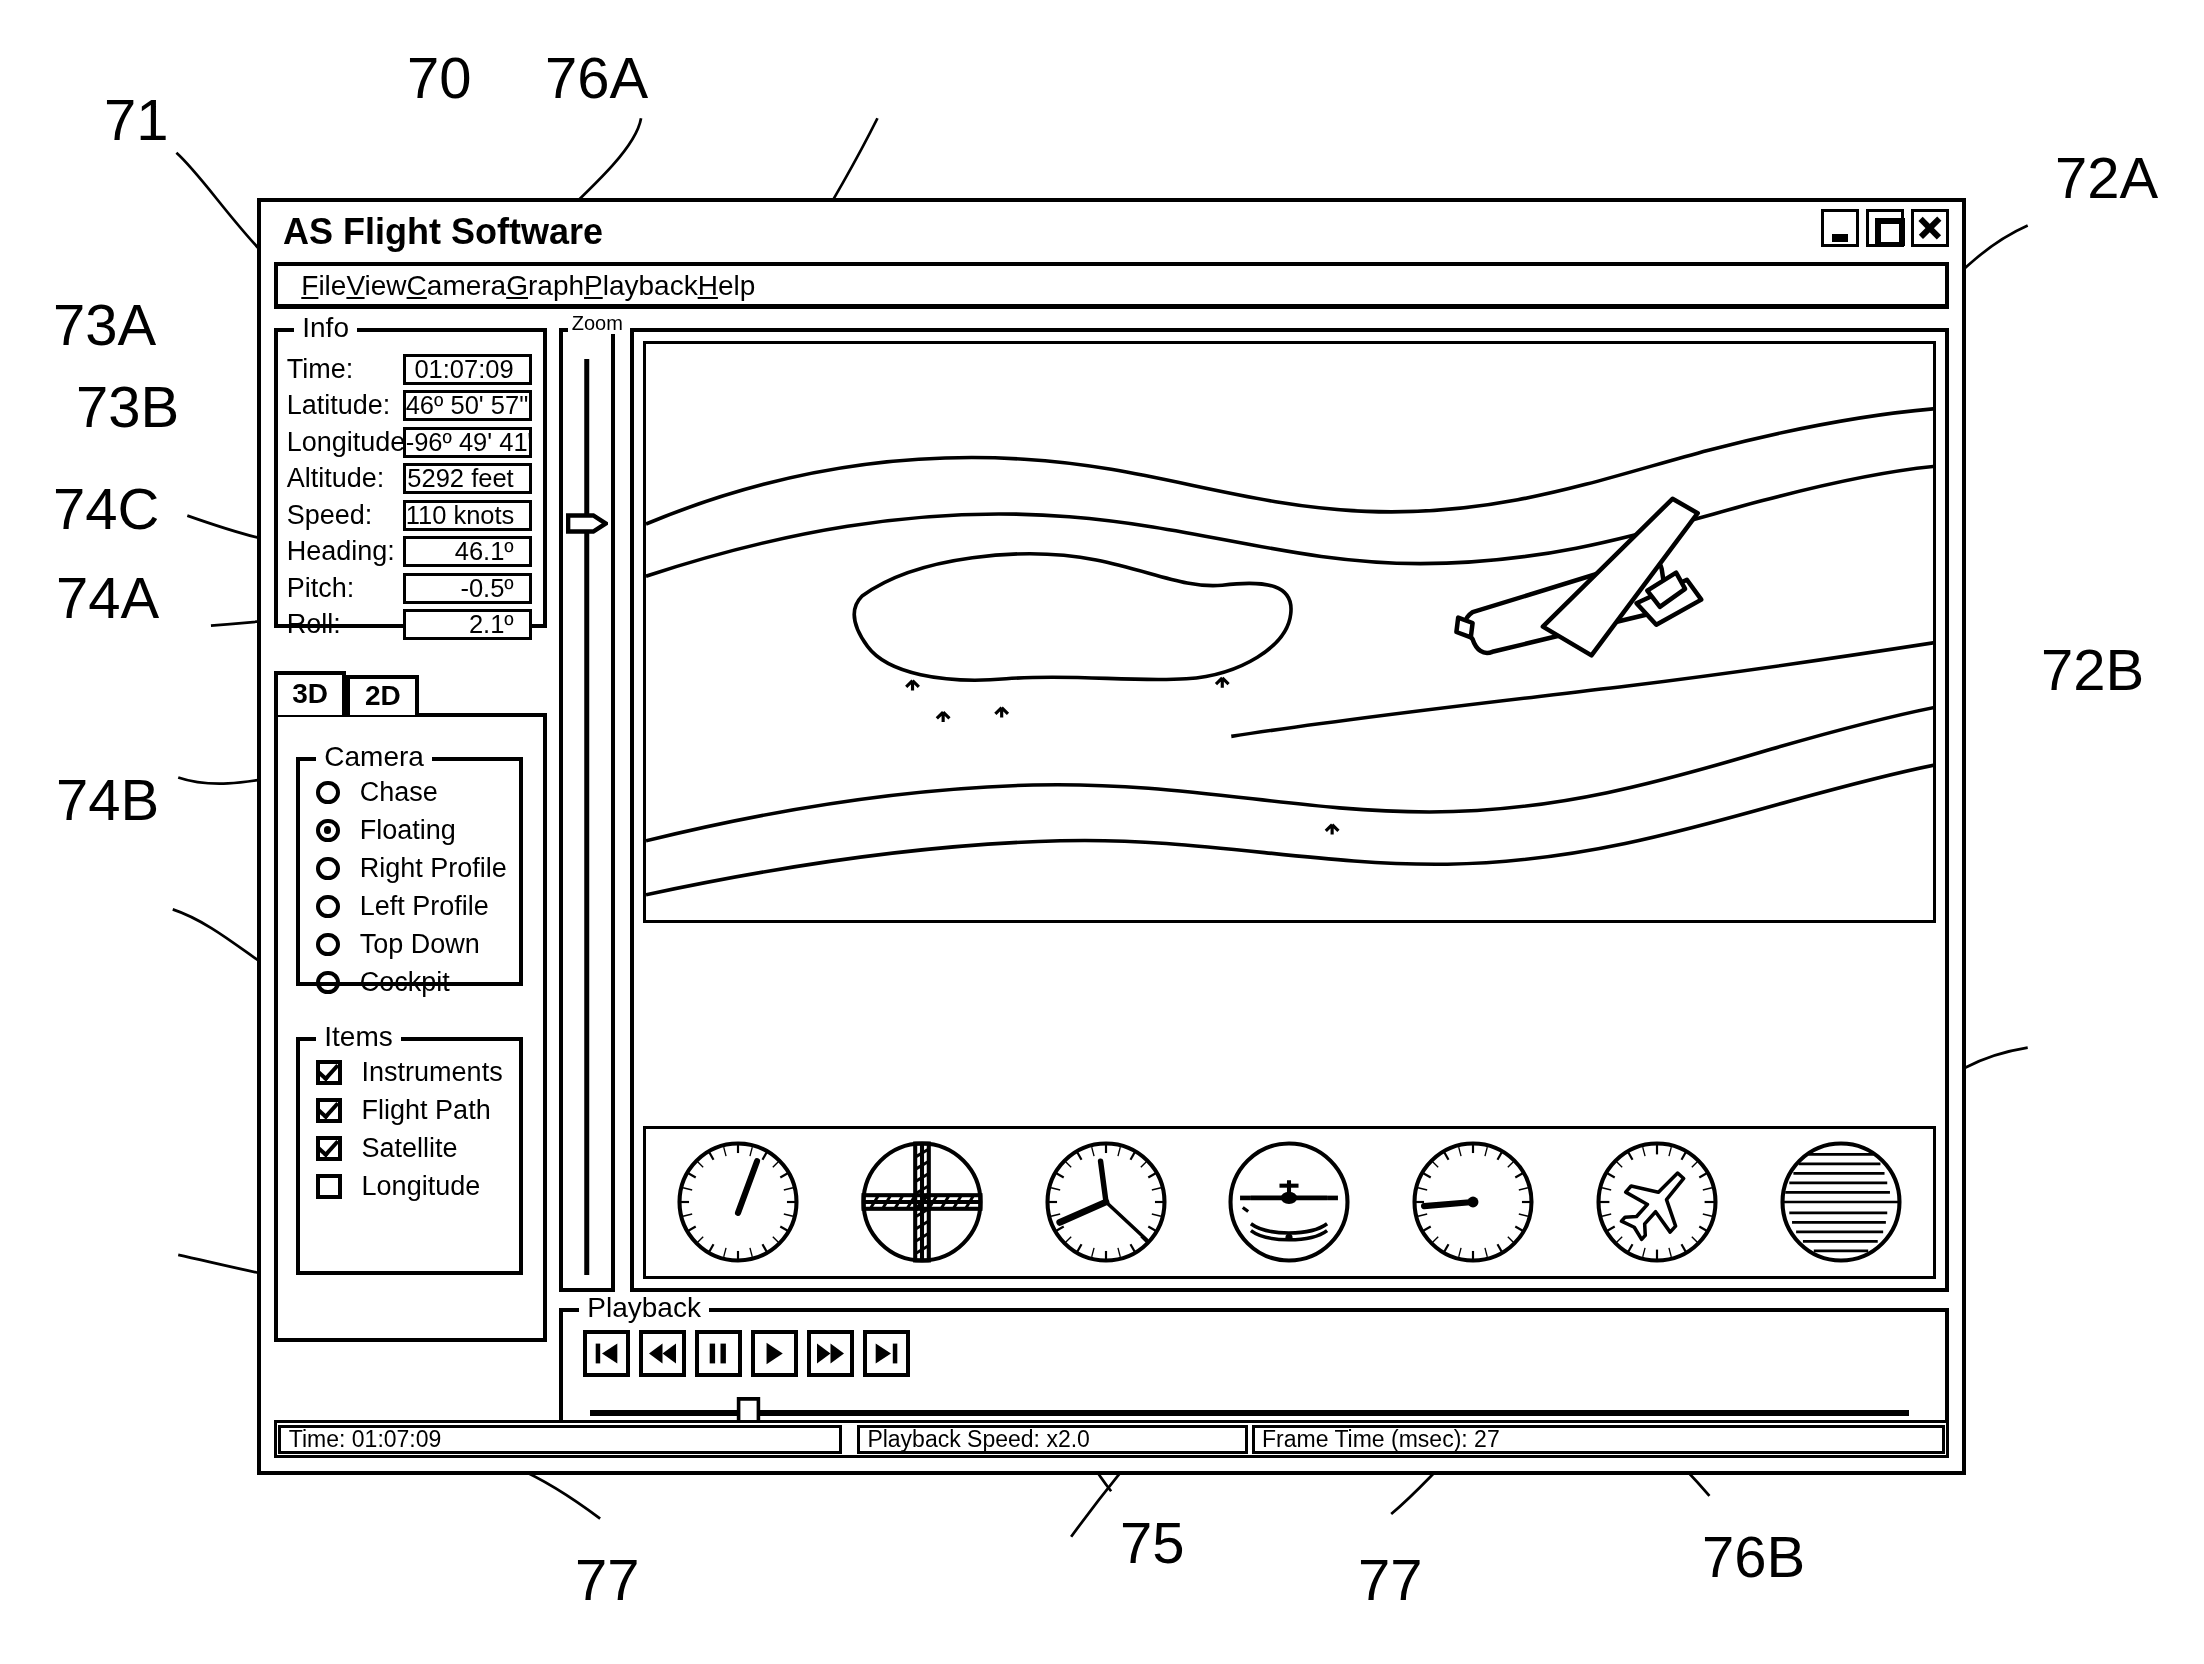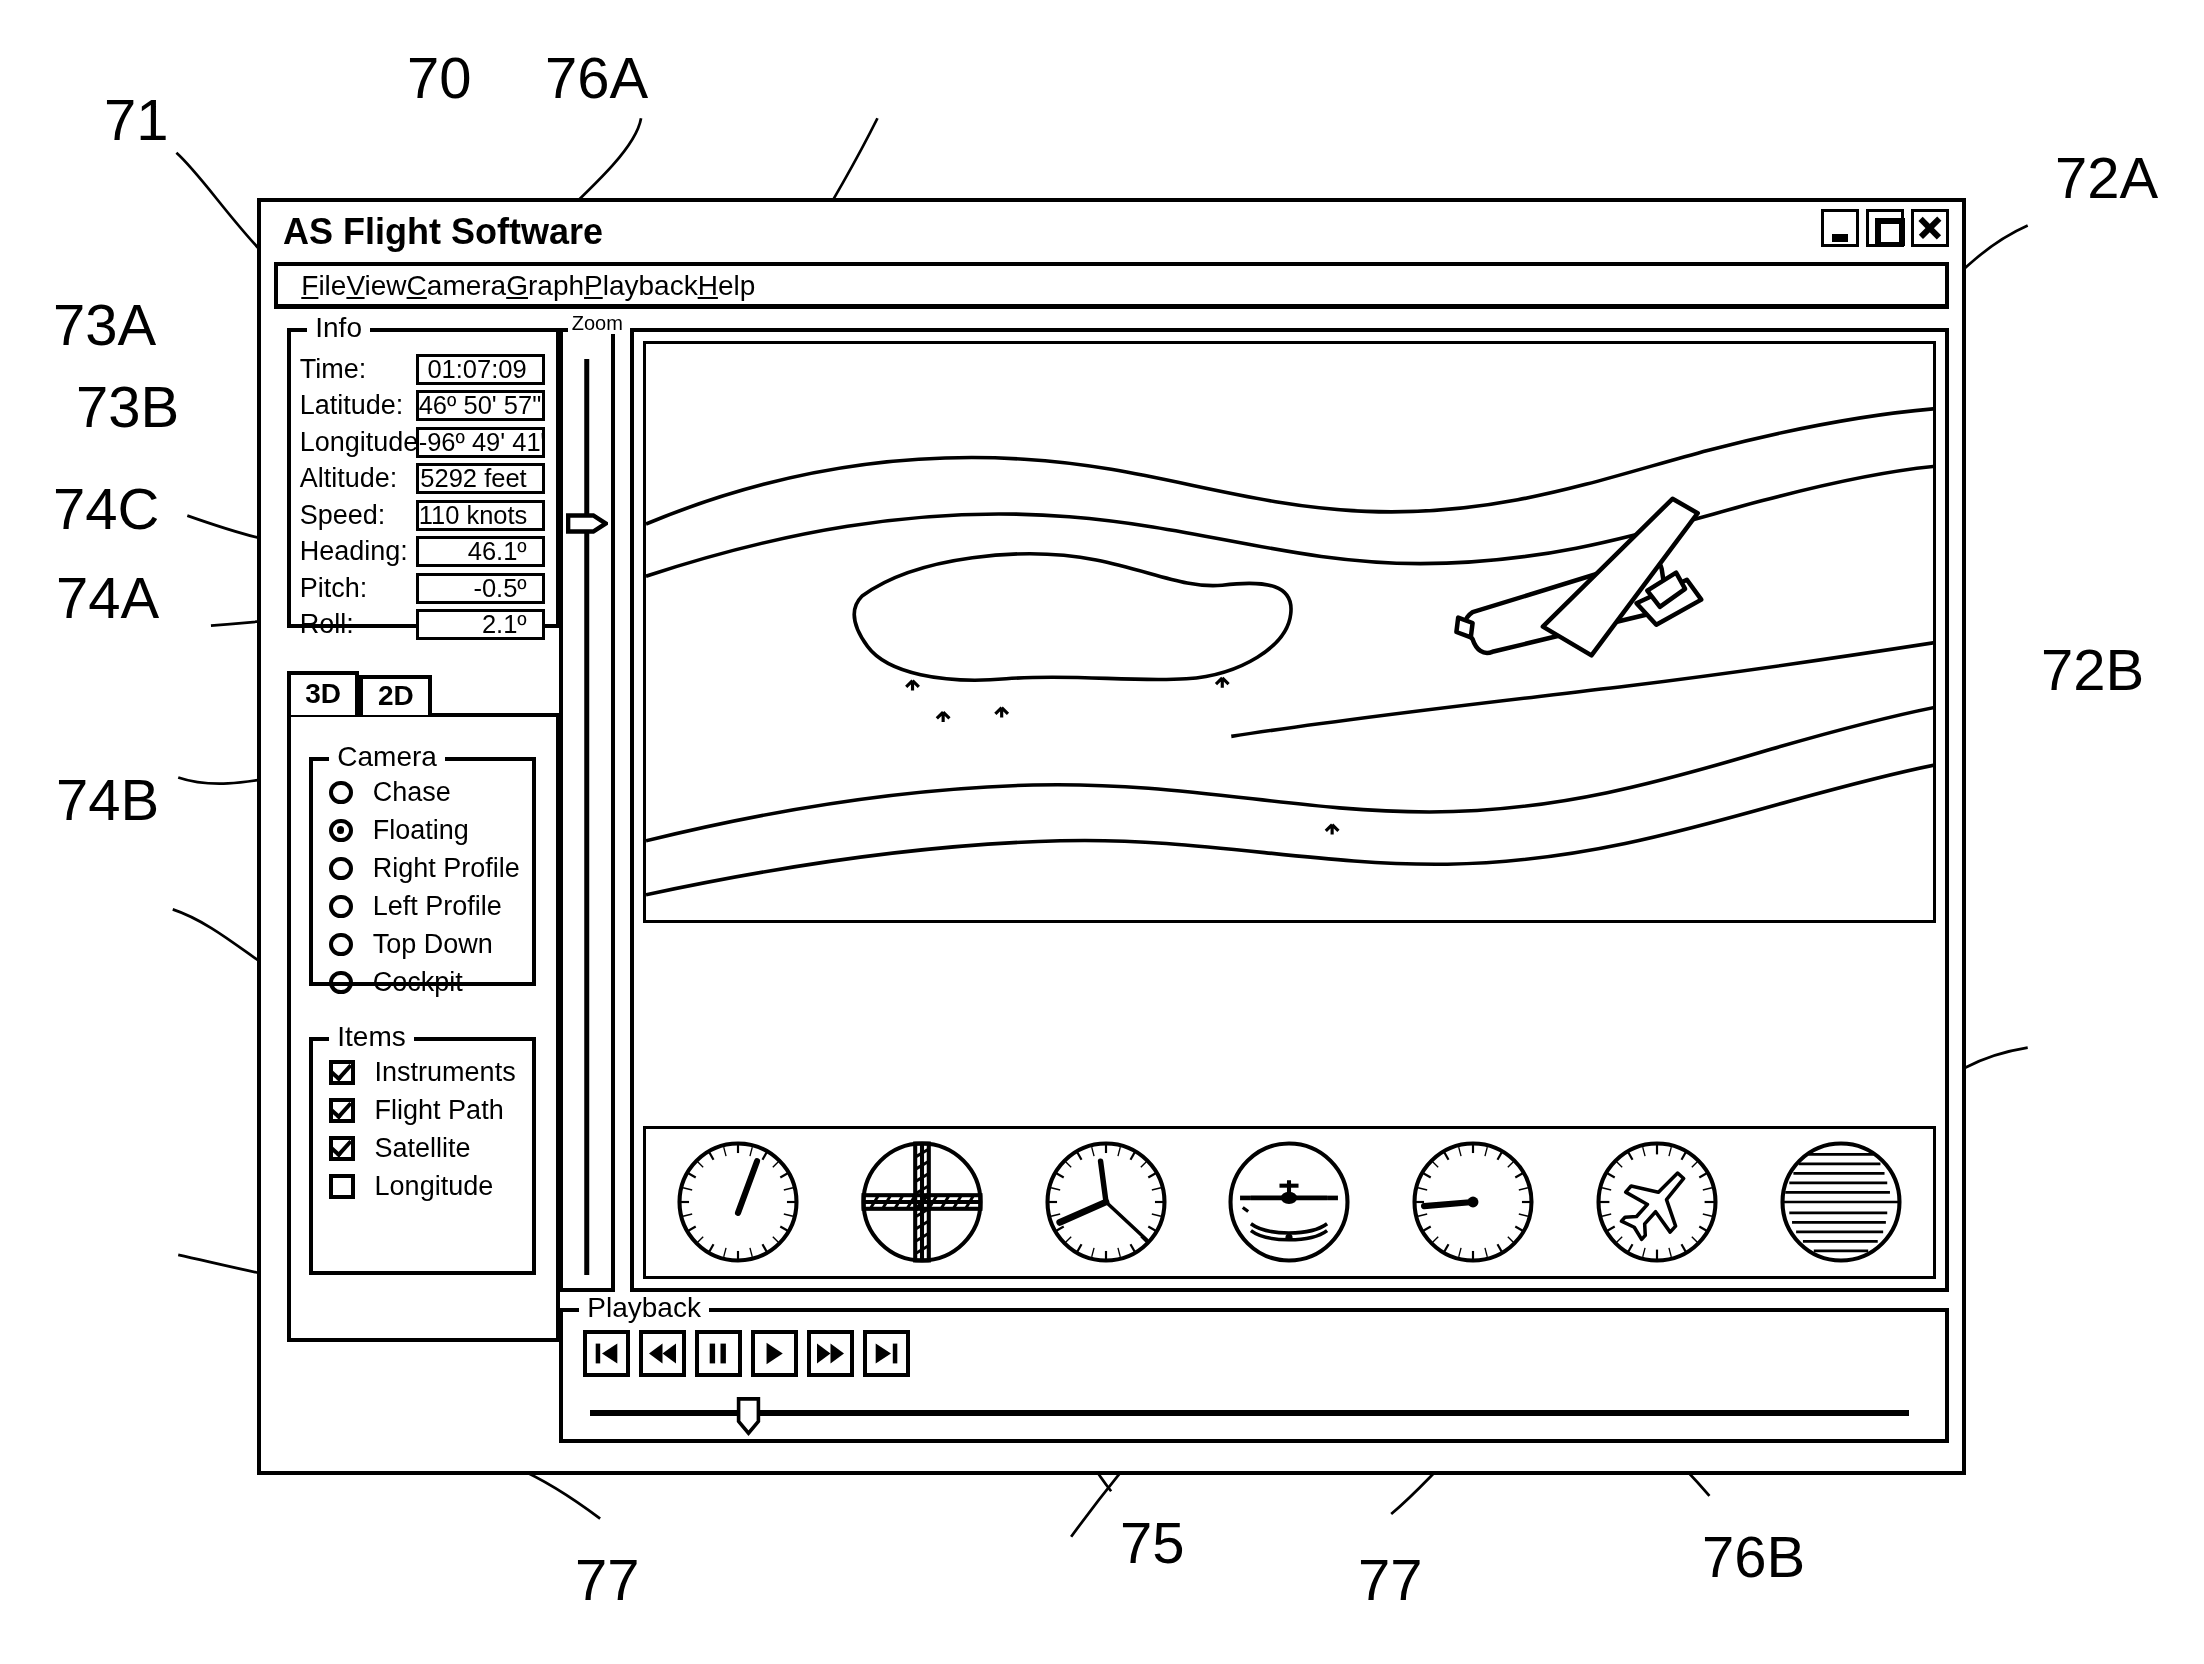--- a/index.html
+++ b/index.html
@@ -109,21 +109,20 @@
     right: 12.7px;
     bottom: 12.7px;
   }
 
   
   #left-col {
     position: absolute;
     left: 0; top: 0;
     width: 273px;
     bottom: 0;
-    margin-left: 13px;
   }
 
   
   .groupbox {
     position: relative;
     border: 4.5px solid #000;
     box-sizing: border-box;
     background: #fff;
   }
   .groupbox > .gb-title {
@@ -897,16 +896,22 @@
 
       <div id="pb-slider">
         <div id="pb-thumb">
           <svg width="27" height="40" viewBox="0 0 30 44" xmlns="http://www.w3.org/2000/svg">
             <path d="M 4 3 L 26 3 L 26 28 L 15 41 L 4 28 Z" fill="#fff" stroke="#000" stroke-width="4" stroke-linejoin="miter"></path>
           </svg>
         </div>
       </div>
     </div>
 
+    <div id="status-bar">
+      <div class="status-cell" id="status-time">Time: 01:07:09</div>
+      <div id="status-gap"></div>
+      <div class="status-cell" id="status-speed">Playback Speed: x2.0</div>
+      <div class="status-cell" id="status-frame">Frame Time (msec): 27</div>
+    </div>
 
   </div>
 </div>
 
 
 </body></html>

